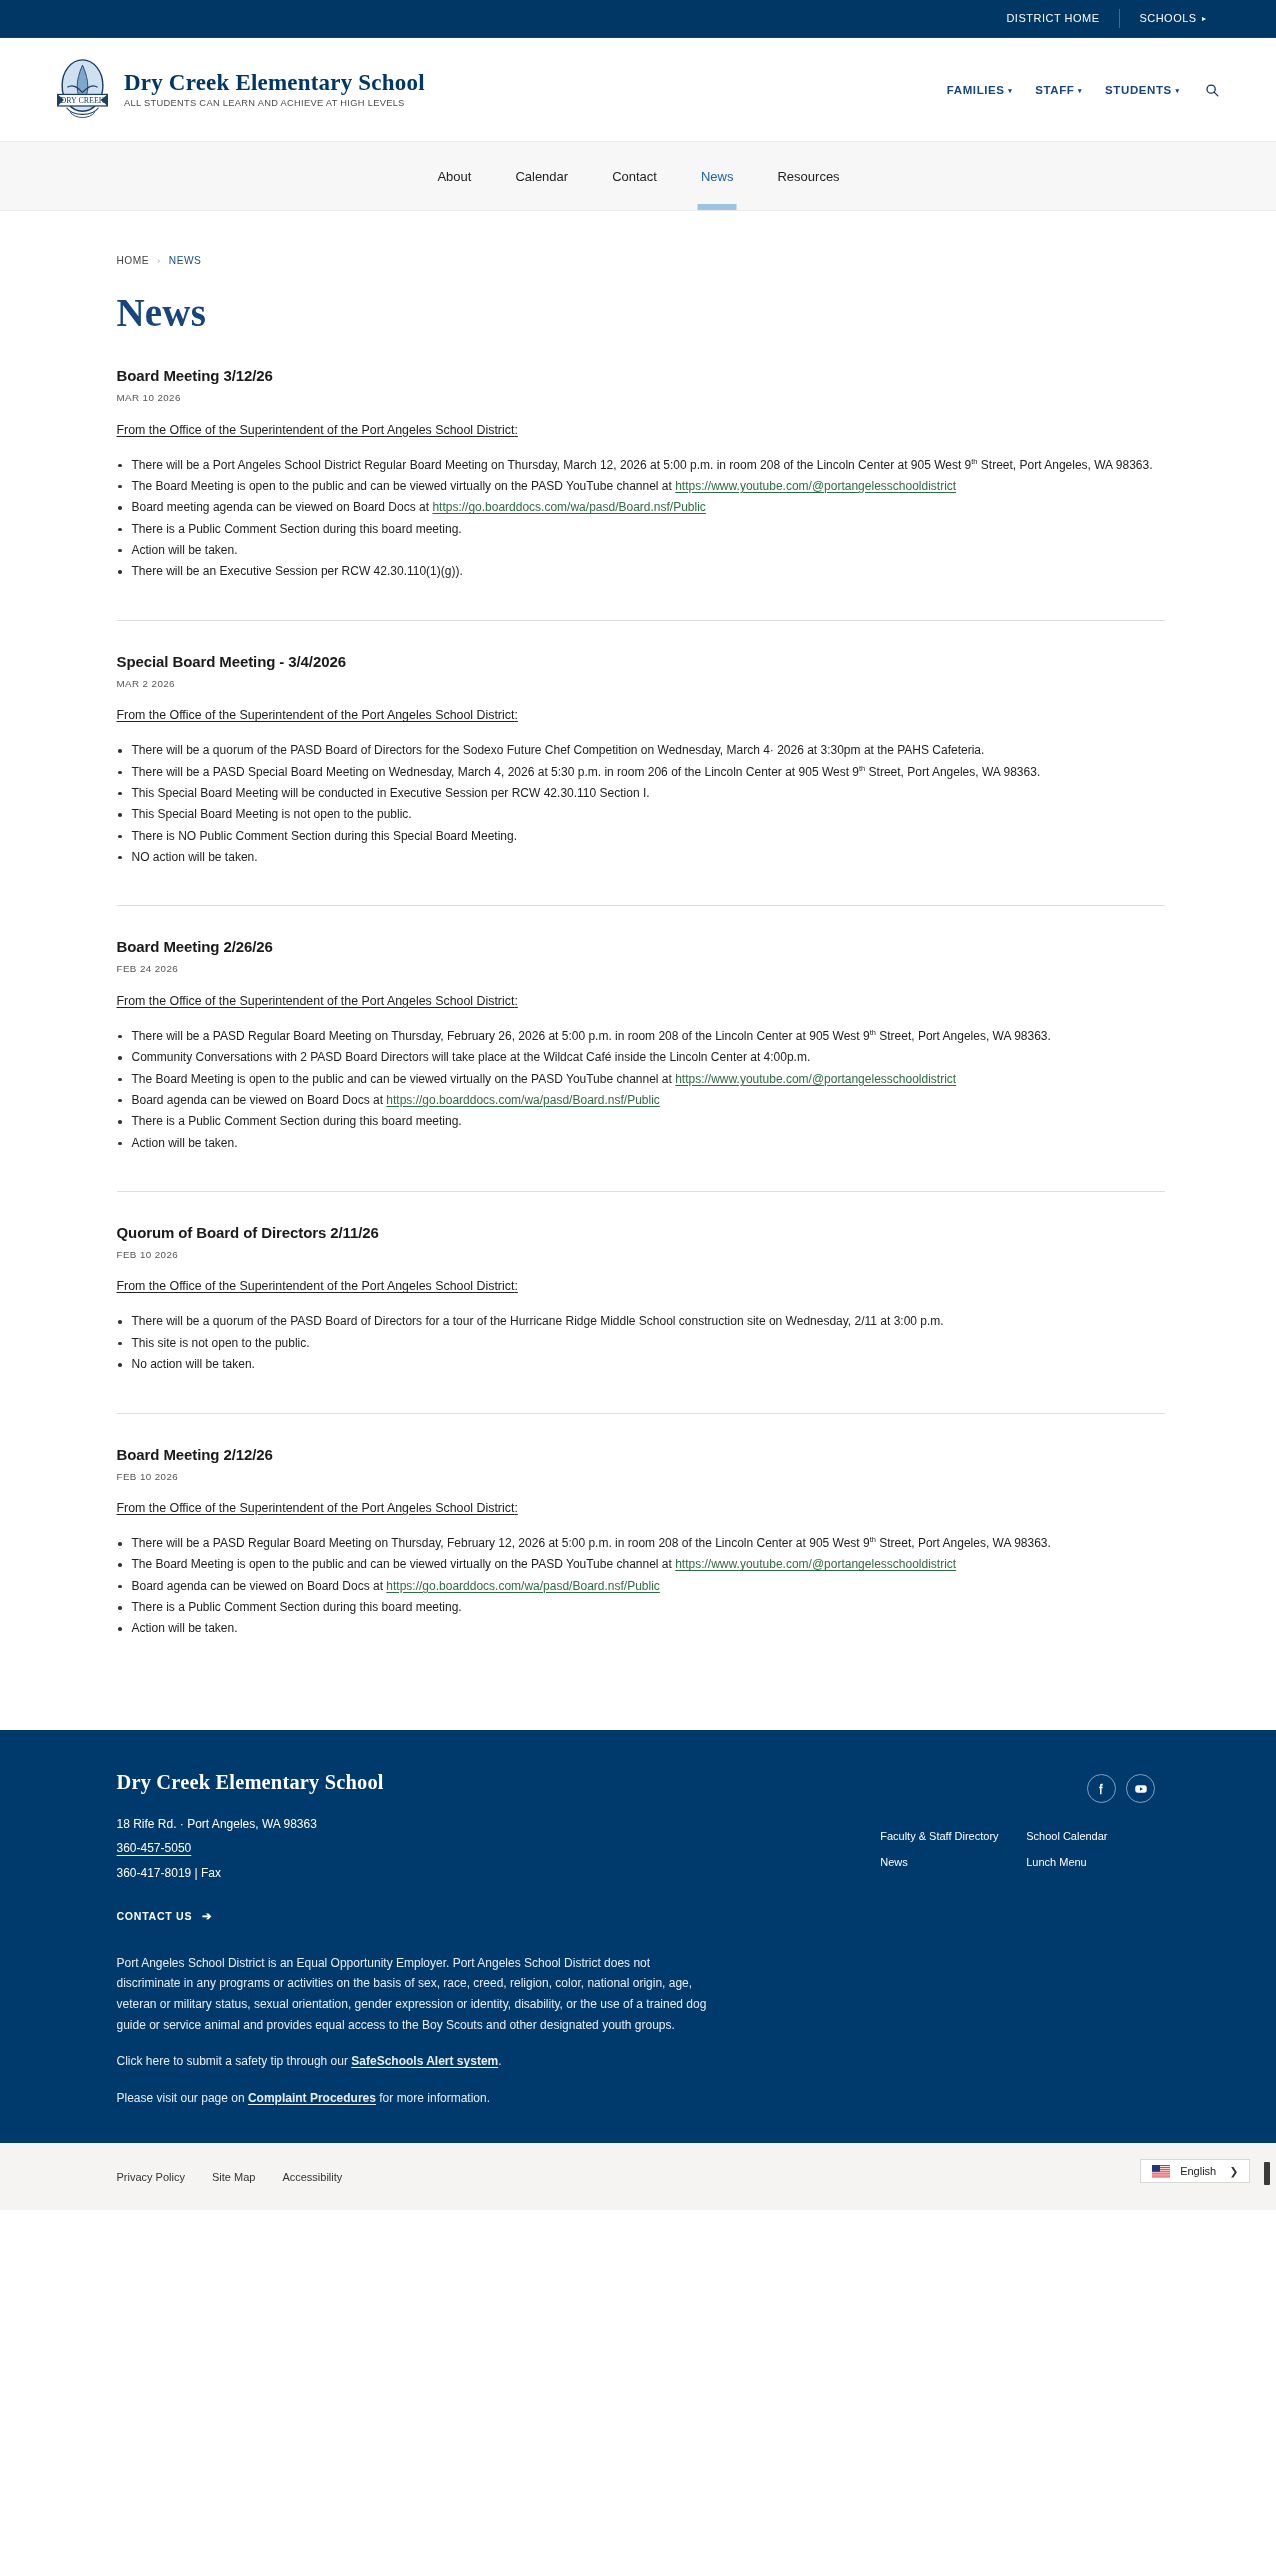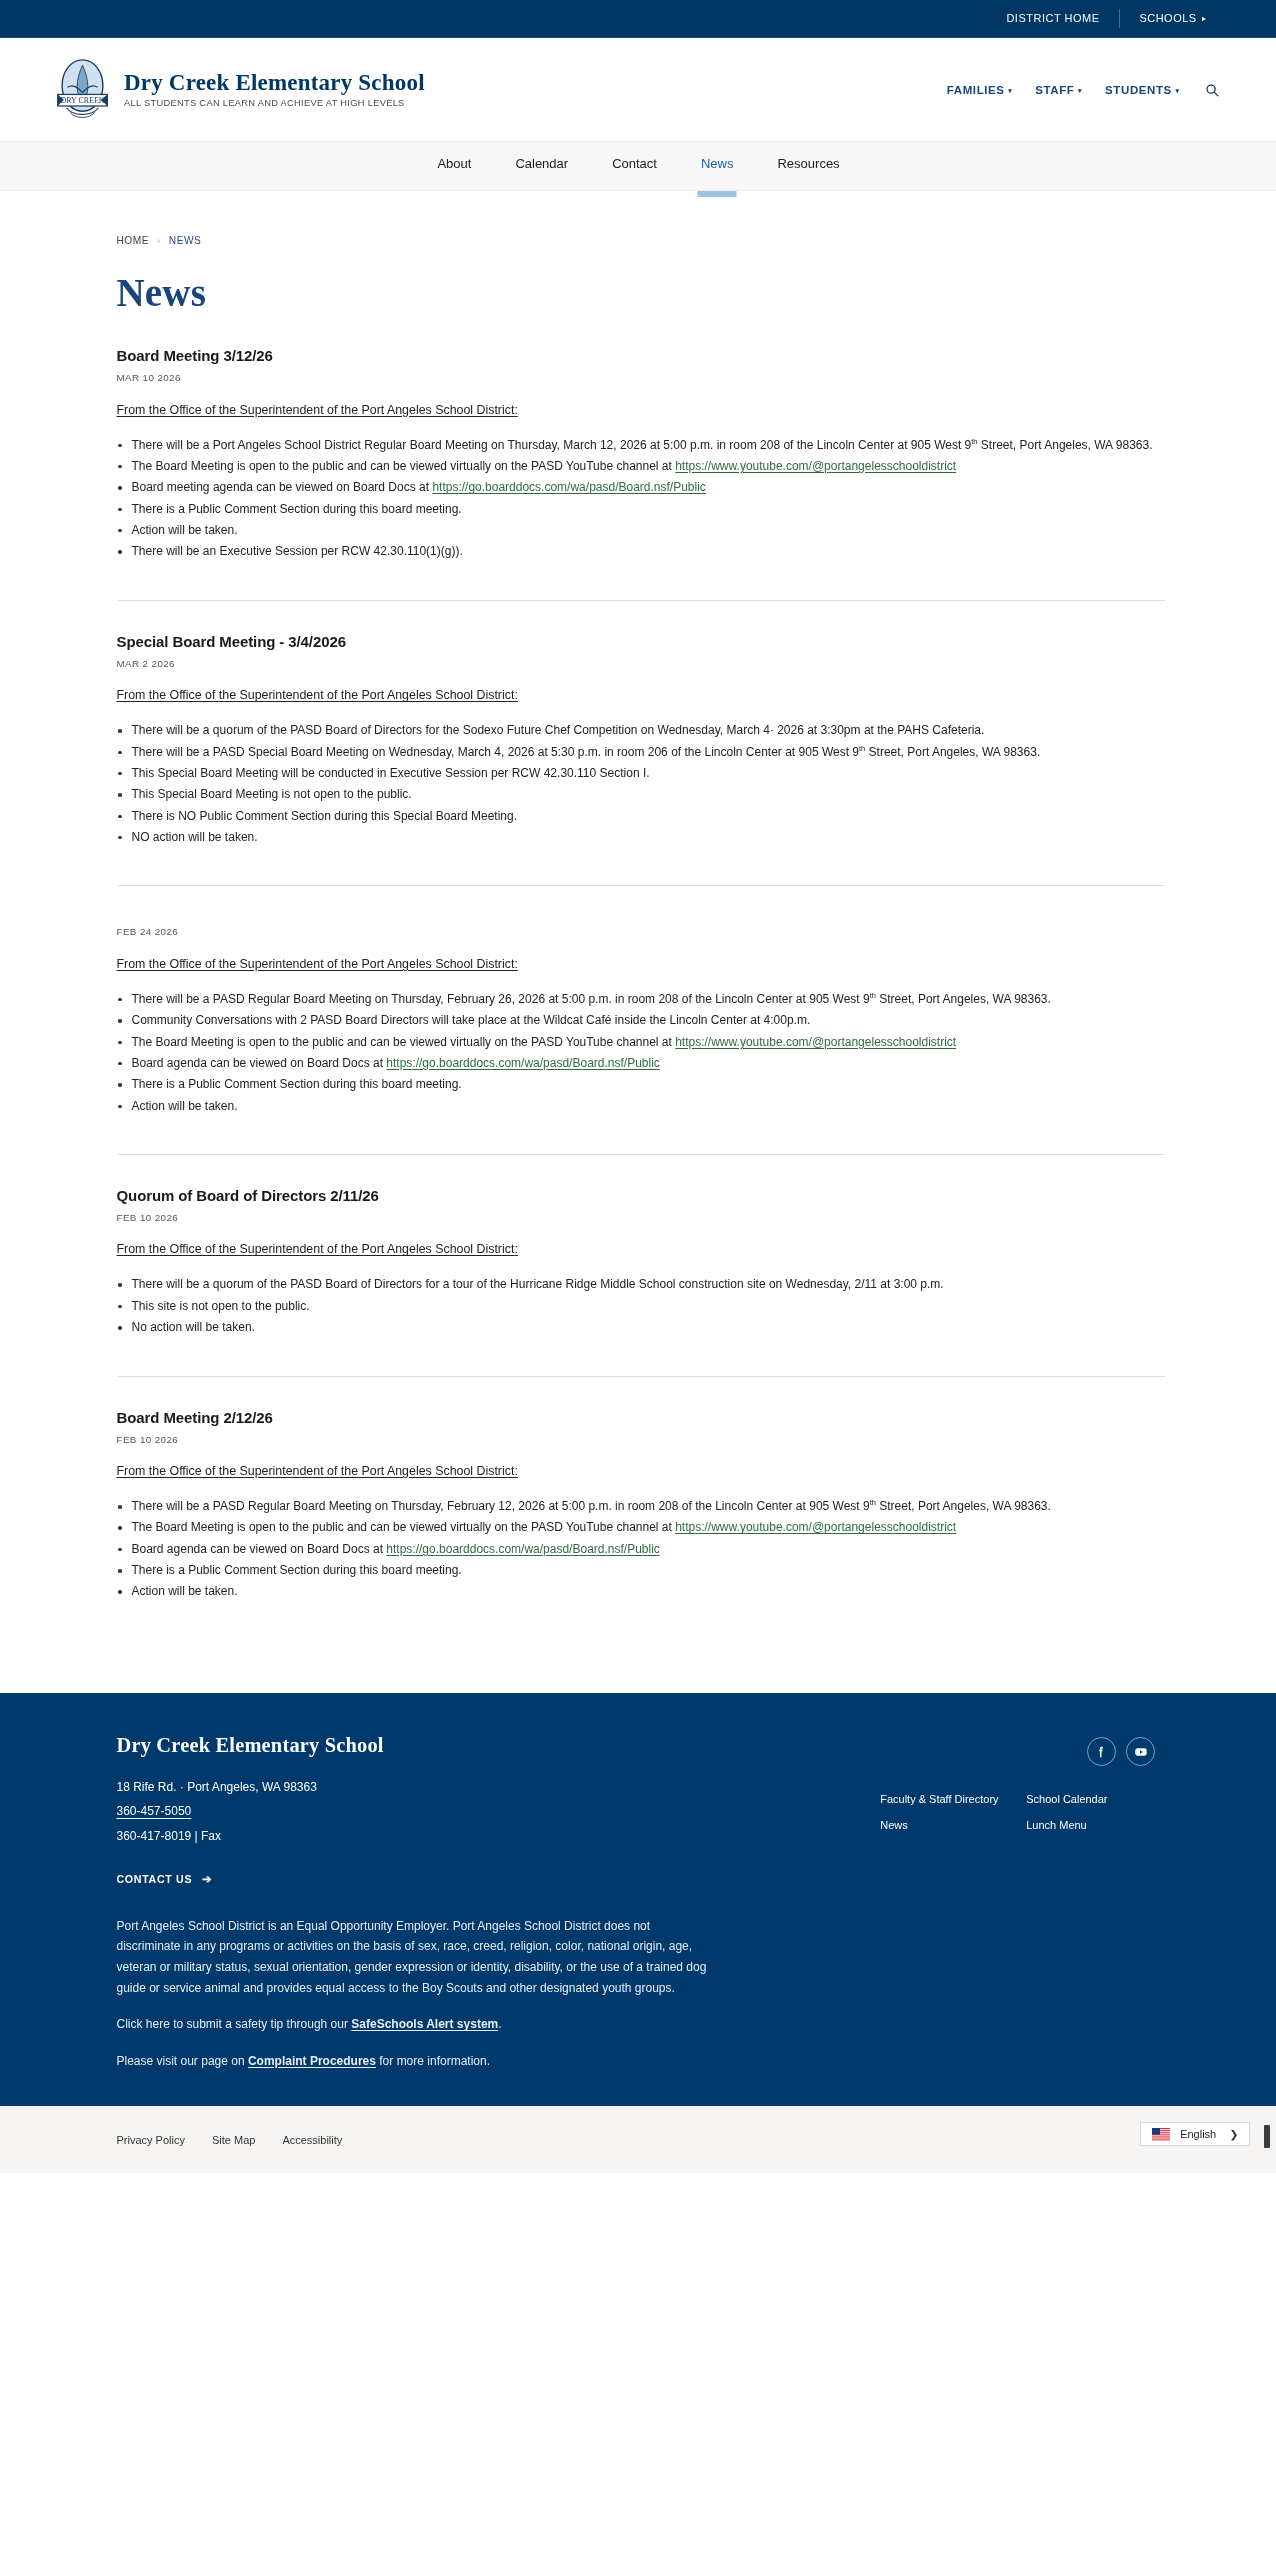--- a/index.html
+++ b/index.html
@@ -89,23 +89,23 @@
   .hdr-nav-item .caret { font-size: 7px; margin-left: 3.5px; position: relative; top: -0.9px; }
   .search-btn {
     width: 19.5px; height: 19.5px;
     display: flex; align-items: center; justify-content: center;
   }
   .search-btn svg { width: 14px; height: 14px; }
 
   
   .mainnav {
     background: #f7f7f7;
-    height: 50px;
-    display: flex;
-    align-items: flex-end;
+    height: 70px;
+    display: flex;
+    align-items: center;
     justify-content: center;
     gap: 0;
     border-top: 0.9px solid #ececec;
     border-bottom: 0.9px solid #ececec;
     position: relative;
   }
   .mainnav-item {
     font-size: 13px;
     color: #222;
     padding: 0 22px;
@@ -427,20 +427,21 @@
               <li><span>There will be a quorum of the PASD Board of Directors for the Sodexo Future Chef Competition on Wednesday, March 4· 2026 at 3:30pm at the PAHS Cafeteria.</span></li>
               <li><span>There will be a PASD Special Board Meeting on Wednesday, March 4, 2026 at 5:30 p.m. in room 206 of the Lincoln Center at 905 West 9</span><sup>th</sup><span> Street, Port Angeles, WA 98363.</span></li>
               <li><span>This Special Board Meeting will be conducted in Executive Session per RCW 42.30.110 Section I.</span></li>
               <li><span>This Special Board Meeting is not open to the public.</span></li>
               <li><span>There is NO Public Comment Section during this Special Board Meeting.</span></li>
               <li><span>NO action will be taken.</span></li>
             </ul>
           </div>
         </article>
         <article class="news-item">
+          <h2 class="news-title">Board Meeting 2/26/26</h2>
           <div class="news-date">FEB 24 2026</div>
           <div class="news-lead"><span>From the Office of the Superintendent of the Port Angeles School District</span><span class="nolink">:</span></div>
           <div class="news-body">
             <ul>
               <li><span>There will be a PASD Regular Board Meeting on Thursday, February 26, 2026 at 5:00 p.m. in room 208 of the Lincoln Center at 905 West 9</span><sup>th</sup><span> Street, Port Angeles, WA 98363.</span></li>
               <li><span>Community Conversations with 2 PASD Board Directors will take place at the Wildcat Café inside the Lincoln Center at 4:00p.m.</span></li>
               <li><span>The Board Meeting is open to the public and can be viewed virtually on the PASD YouTube channel at </span><a>https://www.youtube.com/@portangelesschooldistrict</a></li>
               <li><span>Board agenda can be viewed on Board Docs at </span><a>https://go.boarddocs.com/wa/pasd/Board.nsf/Public</a></li>
               <li><span>There is a Public Comment Section during this board meeting.</span></li>
               <li><span>Action will be taken.</span></li>

